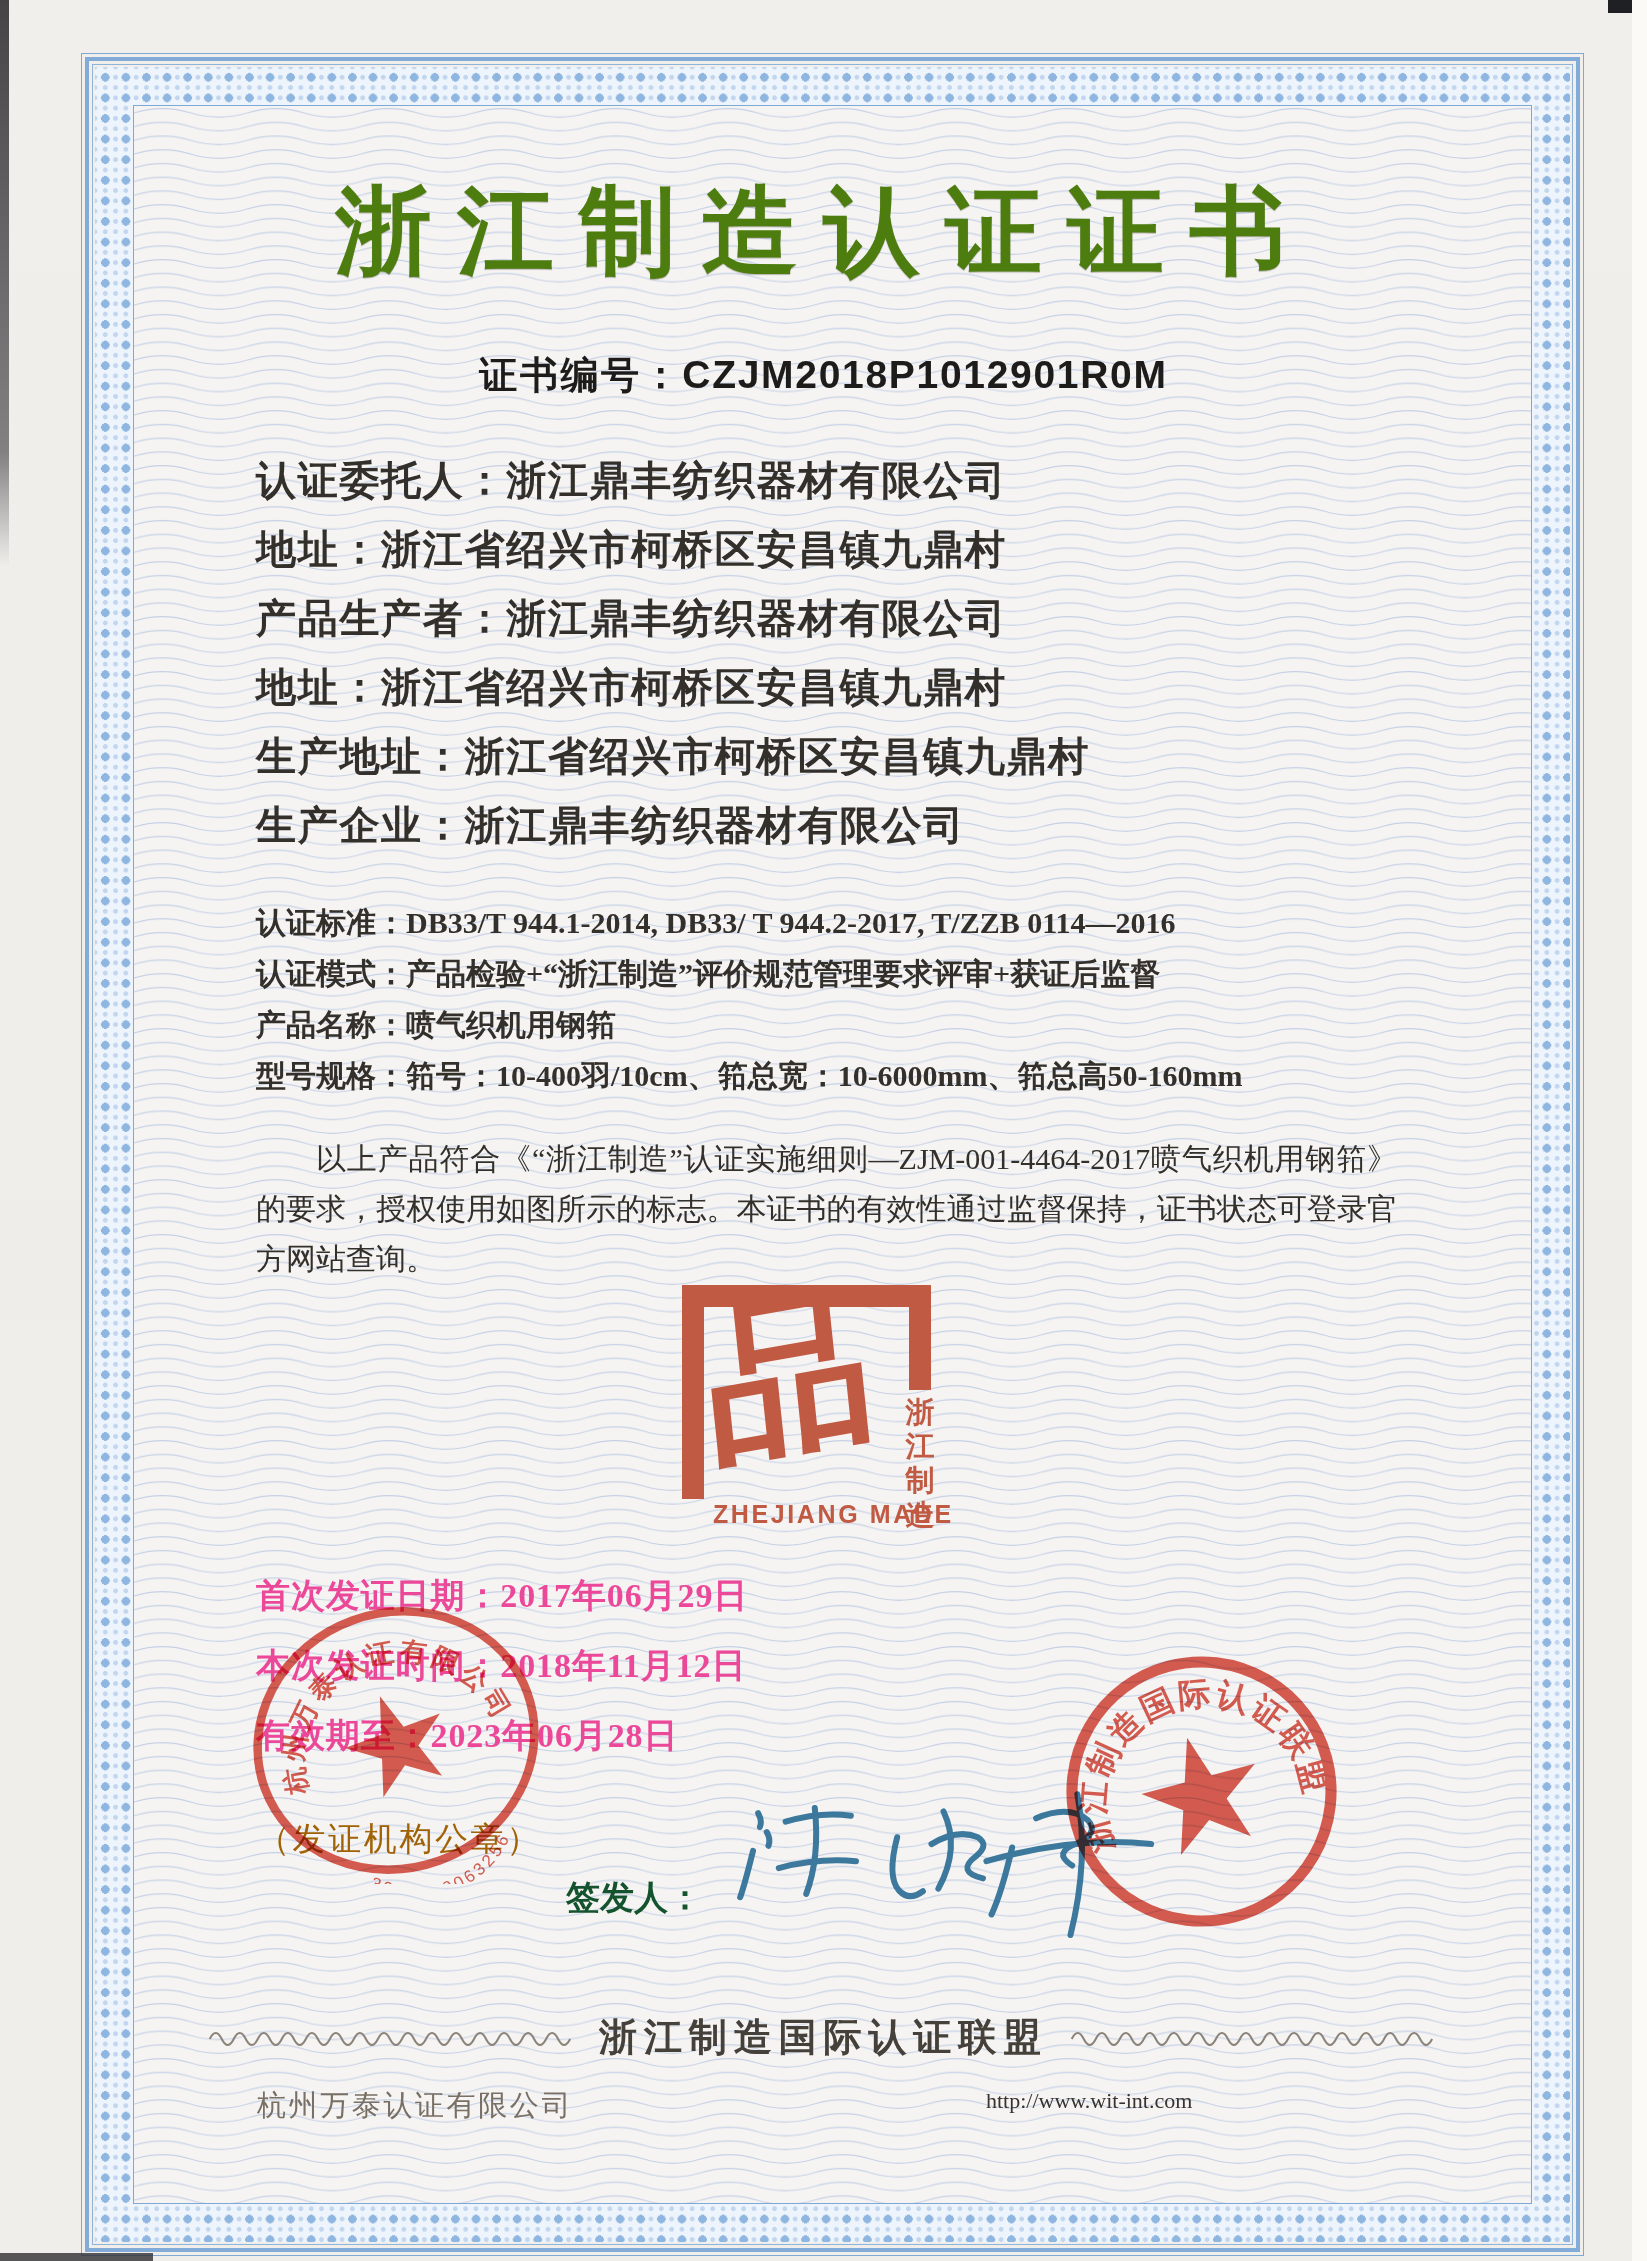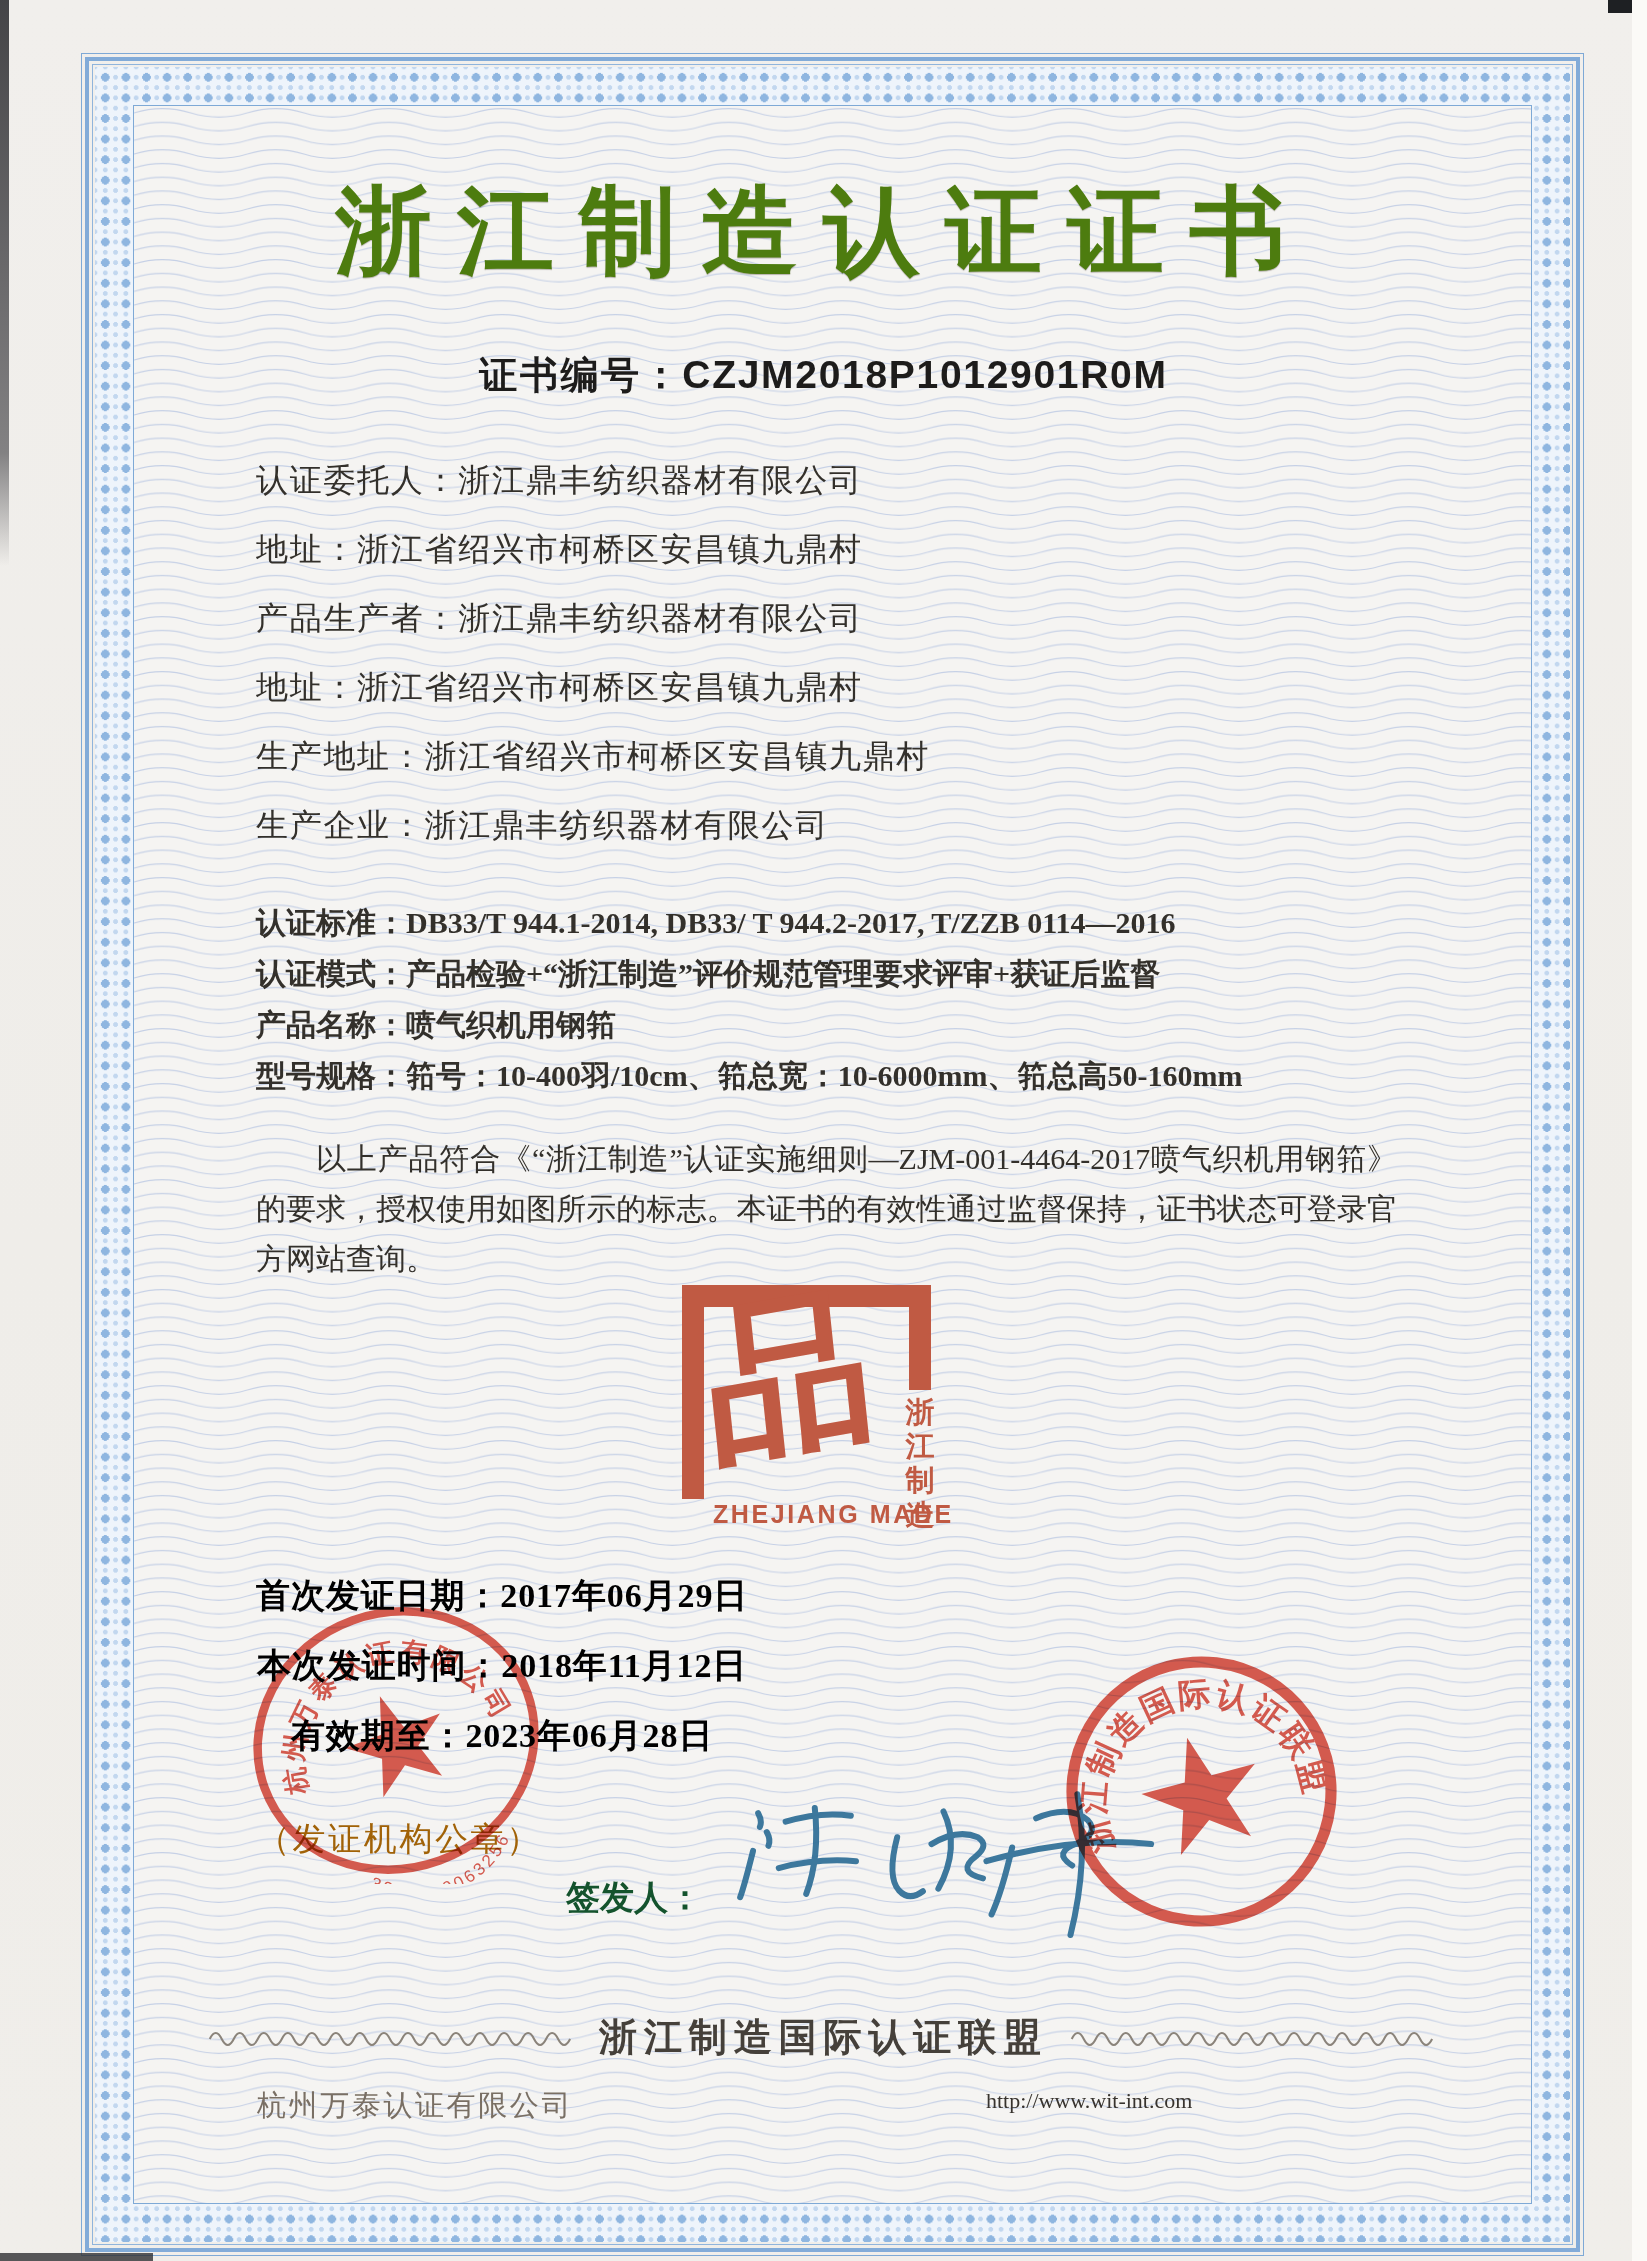--- a/index.html
+++ b/index.html
@@ -34,21 +34,21 @@
   
   .title{left:0;right:0;top:168px;text-align:center;z-index:2;
     font-size:96px;font-weight:bold;letter-spacing:26px;color:#4d7c0f;
     text-shadow:0 0.9px 0.9px rgba(70,60,50,.35);}
   .certline{left:0;right:0;top:350px;text-align:center;z-index:2;
     font-family:"Liberation Sans","DejaVu Sans",sans-serif;font-weight:bold;color:#1d1c1b;}
   .certline .lab{font-size:38px;letter-spacing:2.6px;}
   .certline .num{font-size:39px;letter-spacing:1.7px;}
 
   .fields{left:256px;top:446px;width:1149px;z-index:2;}
-  .frow{height:69px;line-height:69px;font-size:32px;font-weight:normal;letter-spacing:1.7px;color:#33302b;white-space:nowrap;}
+  .frow{height:69px;line-height:69px;font-size:40px;font-weight:bold;letter-spacing:1.7px;color:#33302b;white-space:nowrap;}
   .specs{left:256px;top:897px;width:1201px;z-index:2;}
   .srow{height:51px;line-height:51px;font-size:30px;font-weight:bold;color:#33302b;white-space:nowrap;}
   .srow .val{font-weight:bold;}
 
   .statement{left:256px;top:1134px;width:1141px;z-index:2;
     font-size:30px;line-height:50px;text-align:justify;text-indent:2em;color:#33302b;}
 
   
   .logo{left:682px;top:1285px;width:249px;height:242px;z-index:2;}
   .lg-top{position:absolute;left:0;top:0;width:249px;height:22px;}
@@ -56,21 +56,21 @@
   .lg-right{position:absolute;right:0;top:0;width:22px;height:105px;}
   .lg-mark{position:absolute;left:22px;top:5.1px;font-size:168px;font-weight:bold;
     font-family:"DejaVu Serif",serif;transform:rotate(-10deg) skewX(-4deg);line-height:1;}
   .lg-side{position:absolute;right:-3.4px;top:110px;width:34px;font-size:29px;font-weight:bold;
     line-height:1.18;word-break:break-all;text-align:right;font-family:"Liberation Sans",sans-serif;}
   .lg-cap{position:absolute;left:31px;right:-5.1px;bottom:-1.7px;font-size:25px;font-weight:bold;
     letter-spacing:2.6px;font-family:"Liberation Sans","DejaVu Sans",sans-serif;white-space:nowrap;}
 
   
   .dates{left:256px;top:1561px;z-index:2;}
-  .drow{height:70px;line-height:70px;font-size:34px;font-weight:bold;letter-spacing:0.9px;color:#000000;white-space:nowrap;text-align:center;}
+  .drow{height:70px;line-height:70px;font-size:34px;font-weight:bold;letter-spacing:0.9px;color:#ec4899;white-space:nowrap;}
   .sealnote{left:257px;top:1817px;z-index:2;font-size:33px;font-weight:normal;letter-spacing:2.6px;color:#a16207;}
   .issuer{left:566px;top:1875px;z-index:2;font-size:34px;font-weight:bold;color:#14532d;}
   .sig{left:729px;top:1765px;z-index:4;}
 
   
   .stamp{z-index:5;mix-blend-mode:multiply;opacity:.88;}
   .stamp-left{left:240px;top:1597px;}
   .stamp-right{left:1060px;top:1650px;}
 
   

